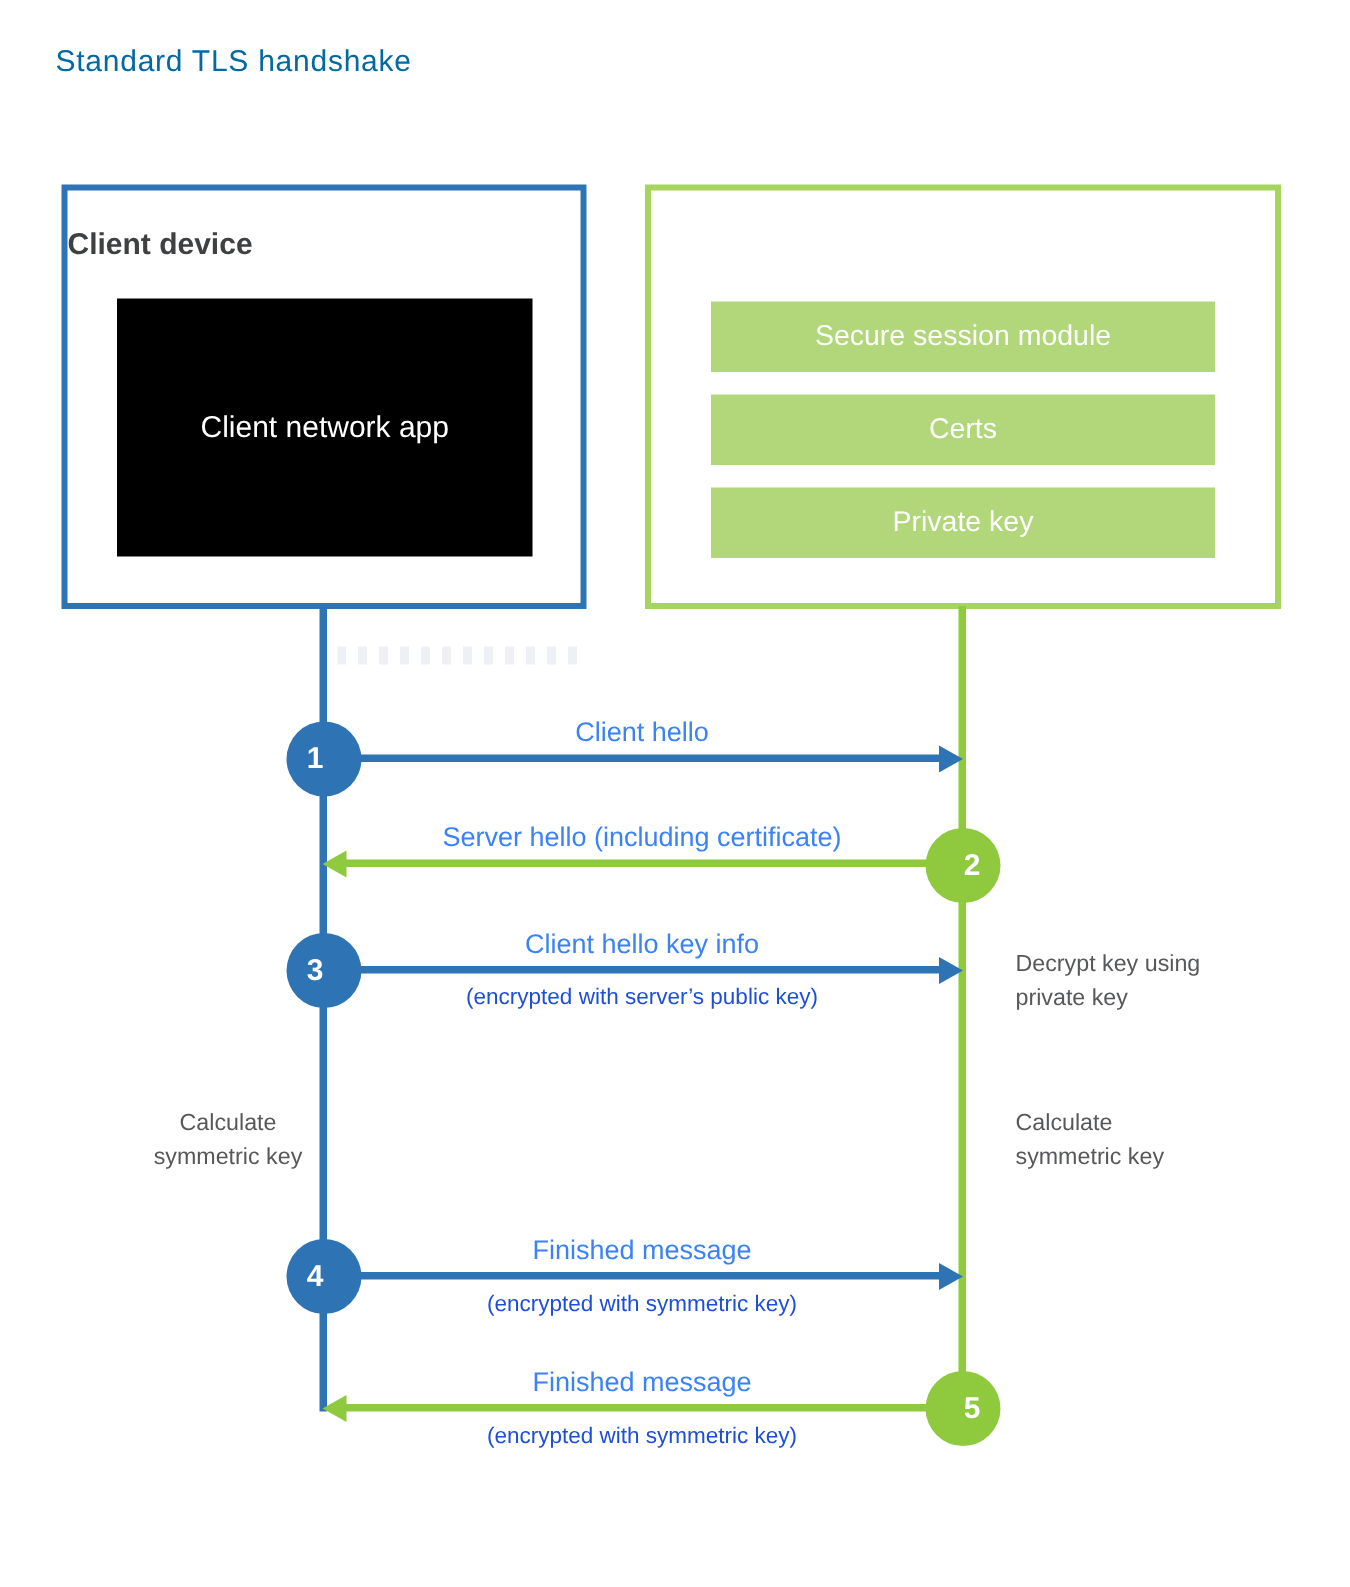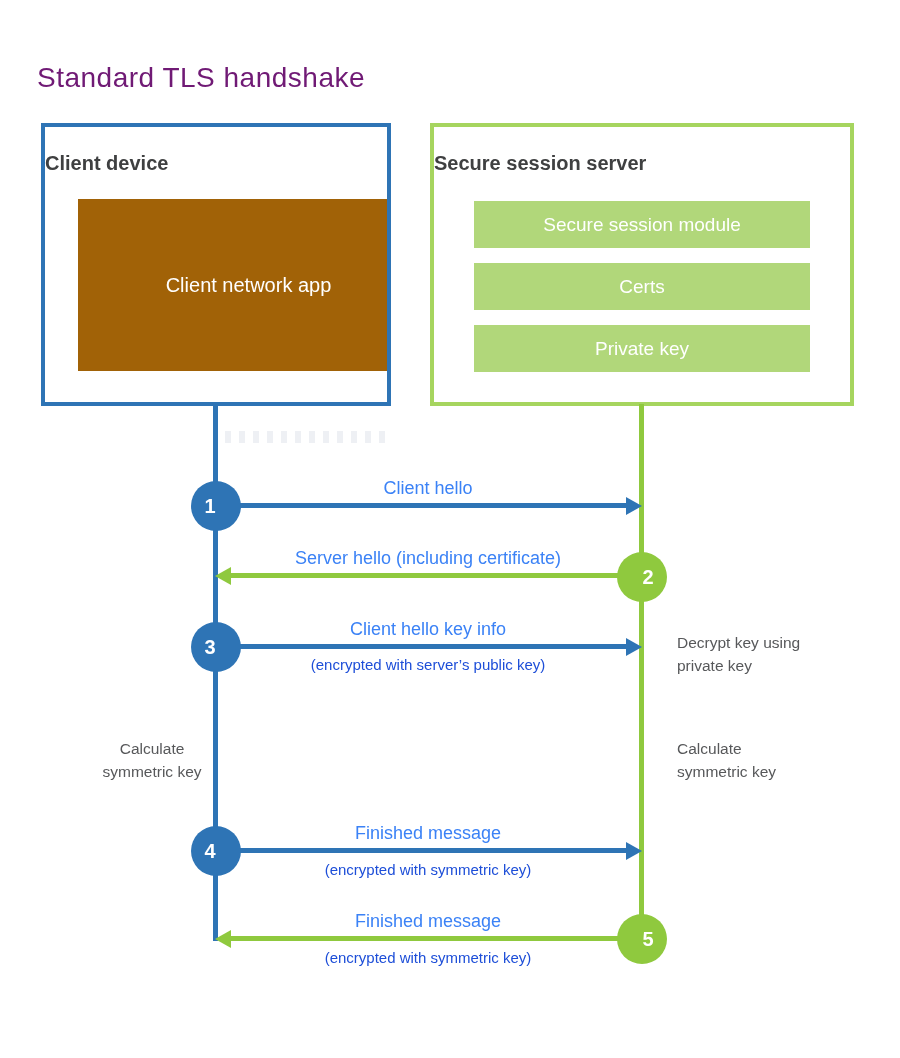--- a/index.html
+++ b/index.html
@@ -1,34 +1,34 @@
 <!DOCTYPE html>
 <html><head>
 <meta charset="utf-8">
 <style>
   html,body{margin:0;padding:0;background:#ffffff;}
   body{font-family:"Liberation Sans","DejaVu Sans",sans-serif;}
   #canvas{position:relative;width:900px;height:1058px;background:#ffffff;overflow:hidden;}
 
   .page-title{
     position:absolute;left:37px;top:30px;
-    font-size:28px;font-weight:300;color:#701a75;letter-spacing:.5px;margin-top:32px;
+    font-size:20px;font-weight:300;color:#0369a1;letter-spacing:.5px;
   }
 
   
   .actor-box{position:absolute;top:123px;height:283px;box-sizing:border-box;background:#fff;}
   .client-box{left:41px;width:350px;border:4px solid #2e74b5;}
   .server-box{left:430px;width:424px;border:4px solid #a6d55f;}
   .actor-title{
     position:absolute;left:0;right:0;top:25px;
     font-size:20px;font-weight:bold;color:#3f4041;
   }
   .app-box{
     position:absolute;left:33px;top:72px;width:277px;height:172px;
-    background:#a16207;display:flex;align-items:center;justify-content:center;text-align:center;padding-left:32px;
+    background:#000000;display:flex;align-items:center;justify-content:center;text-align:center;
   }
   .app-box span{display:inline-block;max-width:180px;font-size:20px;line-height:1.35;color:#ffffff;}
   .module-bar{
     position:absolute;left:40px;width:336px;height:47px;background:#b1d77a;
     display:flex;align-items:center;justify-content:center;
     font-size:19px;color:#ffffff;
   }
 
   
   .lifeline{position:absolute;width:5px;}
@@ -79,21 +79,20 @@
   <div class="page-title">Standard TLS handshake</div>
 
   <div class="actor-box client-box">
     <div class="actor-title">Client device</div>
     <div class="app-box">
       <span>Client network app</span>
     </div>
   </div>
 
   <div class="actor-box server-box">
-    <div class="actor-title">Secure session server</div>
     <div class="module-bar" style="top:136px;">Certs</div>
     <div class="module-bar" style="top:74px;">Secure session module</div>
     <div class="module-bar" style="top:198px;">Private key</div>
   </div>
 
   <div class="lifeline blue"></div>
   <div class="lifeline green"></div>
   <div class="faint-dashes"></div>
 
   <div class="flow-label" style="top:478px;">Client hello</div>

